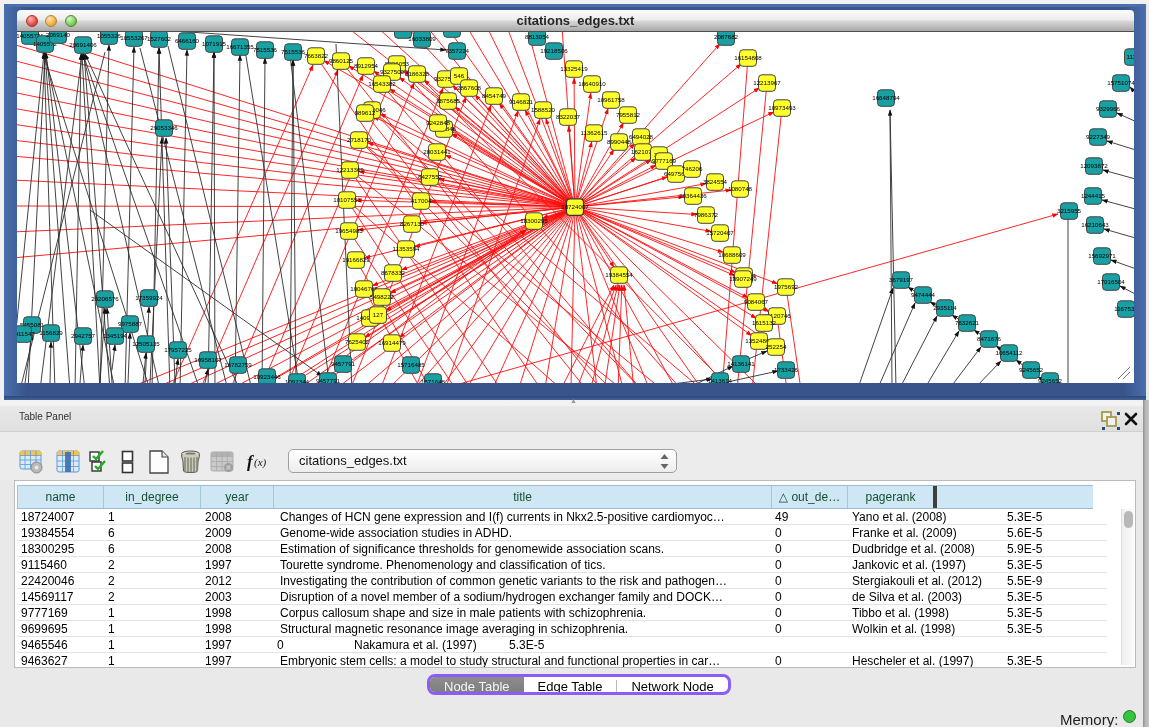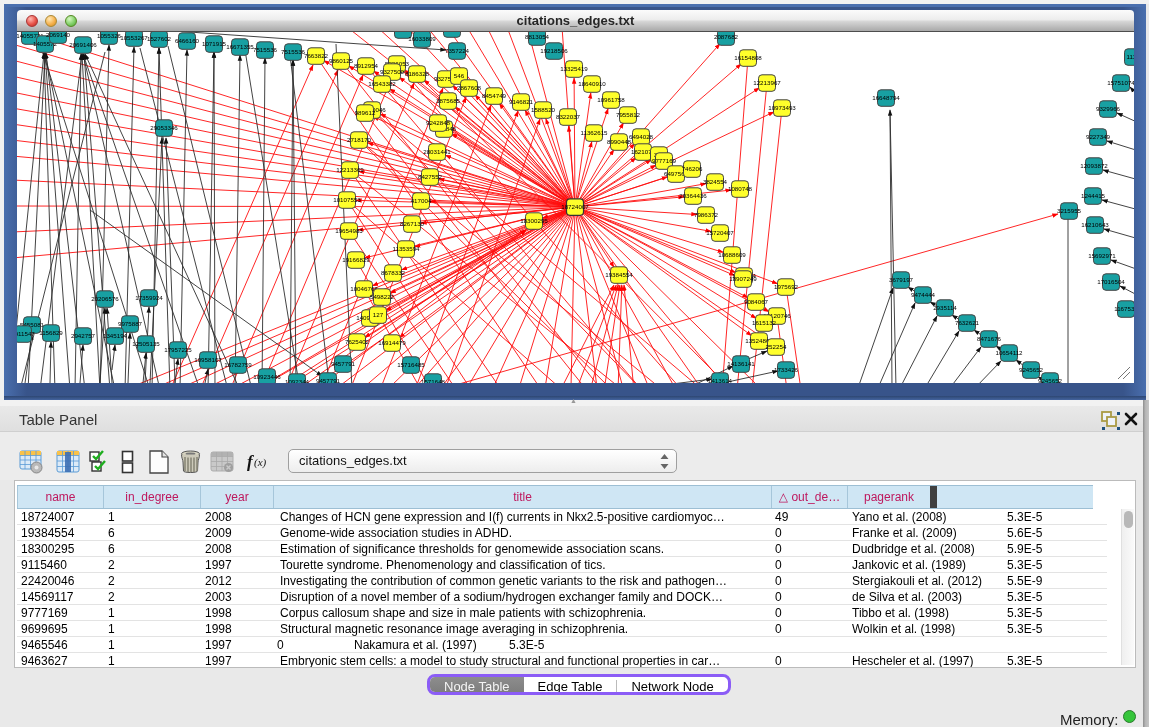--- a/index.html
+++ b/index.html
@@ -11,27 +11,27 @@
 #titlebar{position:absolute;left:17px;top:10px;width:1117px;height:22px;background:linear-gradient(180deg,#fbfbfb 0%,#ededed 45%,#d5d5d5 55%,#a9a9a9 100%);border-bottom:1px solid #4d4d4d;border-radius:4px 4px 0 0;}
 #titlebar .title{position:absolute;left:0;right:0;top:3px;text-align:center;font-size:13px;font-weight:bold;color:#262626}
 .tl{position:absolute;top:5px;width:12px;height:12px;border-radius:50%}
 #tl1{left:9px;background:radial-gradient(circle at 35% 30%,#ffb9b2,#e8544a 55%,#b1271f);border:0.5px solid #a33}
 #tl2{left:28px;background:radial-gradient(circle at 35% 30%,#ffe9b5,#f6b14e 55%,#cc8a1e);border:0.5px solid #a83}
 #tl3{left:48px;background:radial-gradient(circle at 35% 30%,#d7f8c2,#82d069 55%,#4ba32e);border:0.5px solid #582}
 #canvas{position:absolute;left:17px;top:32px;width:1117px;height:351px;background:#fff;overflow:hidden}
 #splitstrip{position:absolute;left:0;top:400px;width:1149px;height:6px;background:#f2f2f2}
 #splitstrip .grab{position:absolute;left:570px;top:-3px;color:#999;font-size:7px}
 #tp-head{position:absolute;left:0;top:406px;width:1143px;height:26px;background:linear-gradient(180deg,#e9e9e9,#dfdfdf);border-bottom:1px solid #cfcfcf}
-#tp-head .t{position:absolute;left:19px;top:5px;font-size:15px;color:#333}
+#tp-head .t{position:absolute;left:19px;top:5px;font-size:10px;color:#333}
 
 #toolrow{position:absolute;left:0;top:432px;width:1143px;height:48px;background:#ececec}
 #tablewrap{position:absolute;left:14px;top:480px;width:1122px;height:188px;background:#fff;border:1px solid #bbb;overflow:hidden}
-#thead{position:absolute;left:2px;top:4px;width:1076px;height:24px;background:#cfe6f4;border-top:1px solid #9dbfd4;border-bottom:1px solid #9dbfd4;display:flex;font-size:12px;color:#be185d}
+#thead{position:absolute;left:2px;top:4px;width:1076px;height:24px;background:#cfe6f4;border-top:1px solid #9dbfd4;border-bottom:1px solid #9dbfd4;display:flex;font-size:12px;color:#14532d}
 #thead div{border-left:1px solid #a6c6da;display:flex;align-items:center;justify-content:center}
-#thead div:last-child{border-right:7px solid #404040}
+#thead div:last-child{border-right:4px solid #404040}
 #tbody{position:absolute;left:2px;top:28px;width:1090px;background-image:repeating-linear-gradient(180deg,rgba(0,0,0,0) 0px,rgba(0,0,0,0) 15px,#e3e3e3 15px,#e3e3e3 16px)}
 .tr{display:flex;height:16px;line-height:16px;font-size:12px;color:#000;white-space:nowrap}
 .c0{width:86px;padding-left:4px}.c1{width:97px;padding-left:5px}.c2{width:73px;padding-left:5px}
 .c3{width:498px;padding-left:7px}.c4{width:76px;padding-left:4px}.c5{width:156px;padding-left:5px}.c6{width:90px;padding-left:4px}
 .c0,.c1,.c2,.c3,.c4,.c5,.c6{overflow:hidden}
 #vsb{position:absolute;left:1106px;top:28px;width:13px;height:156px;background:linear-gradient(90deg,#efefef,#fafafa);border-left:1px solid #e0e0e0}
 #vsb .th{position:absolute;left:1.5px;top:2px;width:9px;height:17px;background:#b8b8b8;border-radius:5px}
 #tabs{position:absolute;left:427px;top:674px;height:21px;display:flex;font-size:13px;border:3px solid #8b5cf6;border-radius:8px;overflow:hidden;background:#fff}
 #tabs div{padding:2px 14px 0 14px;height:21px}
 #tabs .sel{background:linear-gradient(180deg,#8d8d8d,#787878);color:#f4f4f4}
@@ -589,21 +589,21 @@
           <div class="c4">0</div>
           <div class="c5">Dudbridge et al. (2008)</div>
           <div class="c6">5.9E-5</div>
         </div>
 <div class="tr">
           <div class="c0">9115460</div>
           <div class="c1">2</div>
           <div class="c2">1997</div>
           <div class="c3">Tourette syndrome. Phenomenology and classification of tics.</div>
           <div class="c4">0</div>
-          <div class="c5">Jankovic et al. (1989)</div>
+          <div class="c5">Jankovic et al. (1997)</div>
           <div class="c6">5.3E-5</div>
         </div>
 <div class="tr">
           <div class="c0">22420046</div>
           <div class="c1">2</div>
           <div class="c2">2012</div>
           <div class="c3">Investigating the contribution of common genetic variants to the risk and pathogen…</div>
           <div class="c4">0</div>
           <div class="c5">Stergiakouli et al. (2012)</div>
           <div class="c6">5.5E-9</div>

